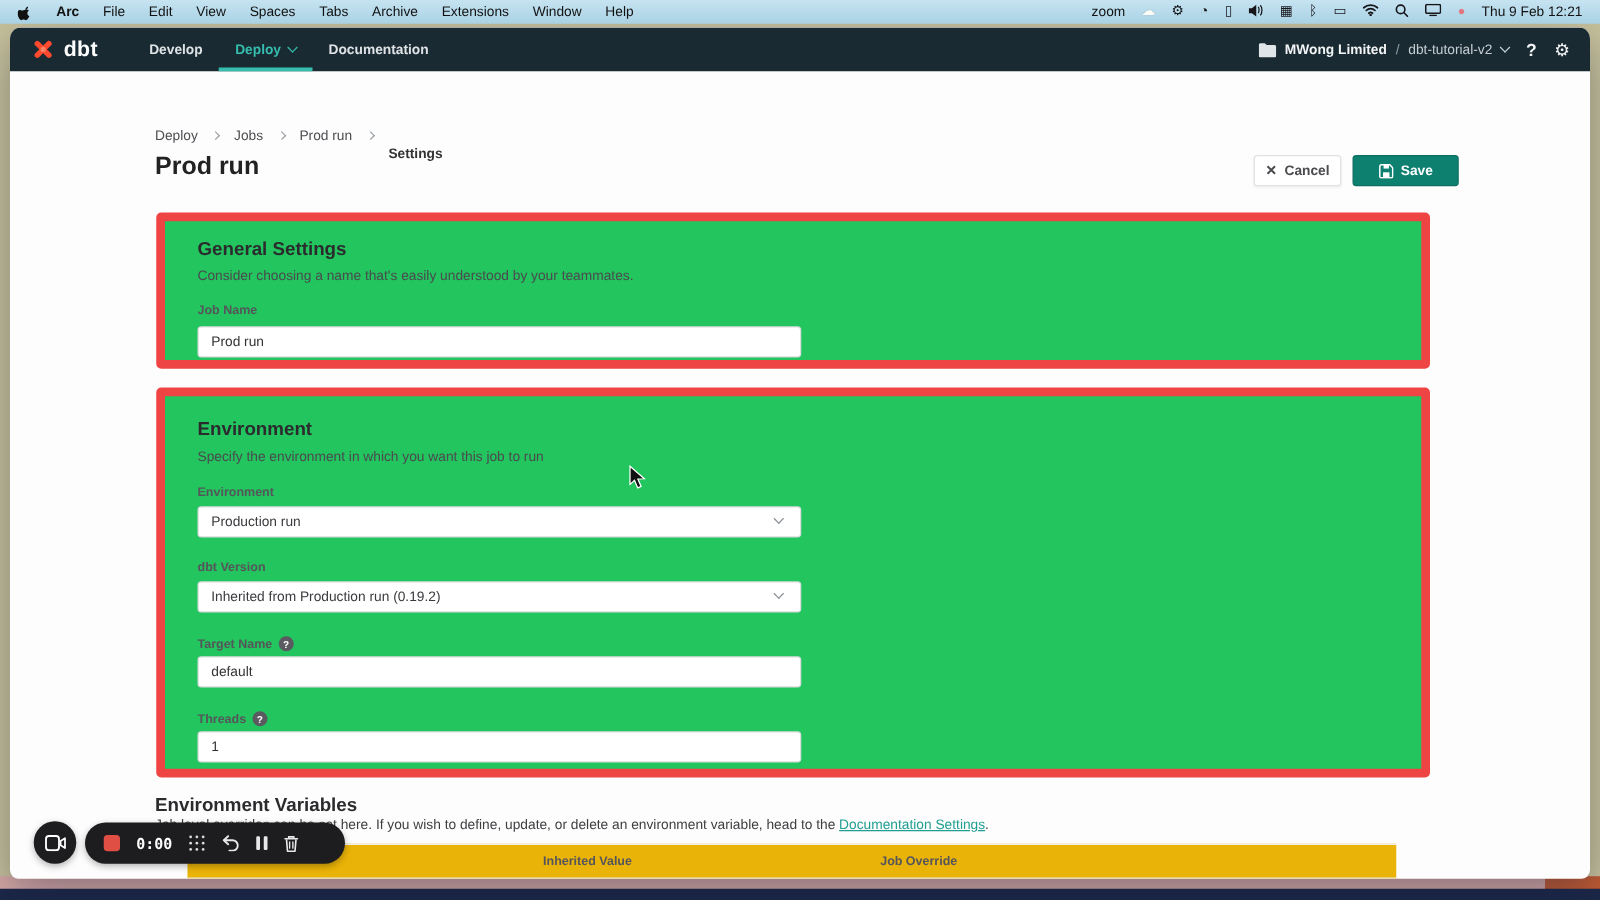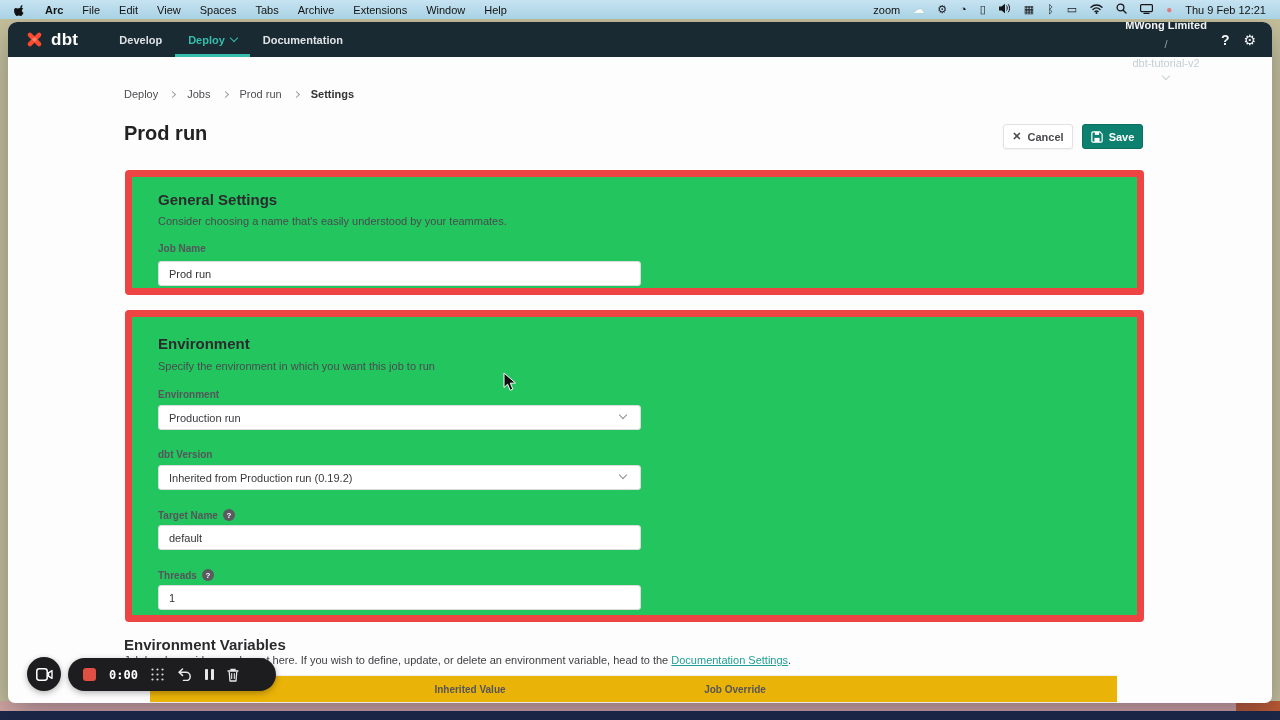--- a/index.html
+++ b/index.html
@@ -35,41 +35,41 @@
     display:flex; align-items:stretch; padding:0 16px; }
   .brand { display:flex; align-items:center; gap:6px; margin-right:28px;text-align:right; }
   .brand-name { color:#fff; font-size:17px; font-weight:bold; letter-spacing:.3px; }
   .nav-items { display:flex; align-items:stretch; }
   .nav-item { display:flex; align-items:center; gap:6px; padding:0 13px; font-size:11px;
     font-weight:bold; color:#dfe3e6; cursor:pointer; }
   .nav-item.active { color:#35bdae; border-bottom:3px solid #35bdae; padding-top:3px; }
   .chev { width:6px; height:6px; border-right:1.5px solid currentColor; border-bottom:1.5px solid currentColor;
     transform:rotate(45deg); display:inline-block; margin-top:-3px; }
   .nav-right { margin-left:auto; display:flex; align-items:center; gap:14px; color:#fff; }
-  .acct-group { display:flex; align-items:center; gap:7px; font-size:11px; cursor:pointer;flex-direction:column; }
+  .acct-group { display:flex; align-items:center; gap:7px; font-size:11px; cursor:pointer; }
   .acct-name { font-weight:bold; color:#f2f4f5; }
   .acct-sep { color:#8fa0a8; }
   .acct-project { color:#c6ced3; }
   .nav-help { font-size:14px; font-weight:bold; color:#f2f4f5; cursor:pointer; }
   .nav-gear { font-size:14px; color:#f2f4f5; cursor:pointer; }
 
   
   #breadcrumb { position:absolute; left:116px; top:66px; display:flex; align-items:center;
     gap:10px; font-size:11px; color:#4d4d52; }
   .bc-item { cursor:pointer; }
-  .bc-item.current { font-weight:bold; color:#333; }
+  .bc-item.current { font-weight:bold; color:#333;margin-top:29px; }
   .bc-sep { width:5px; height:5px; border-right:1.5px solid #9aa0a6; border-bottom:1.5px solid #9aa0a6;
     transform:rotate(-45deg); margin:0 2px; }
   #page-title { position:absolute; left:116px; top:100px; font-size:20px; font-weight:bold; color:#222; }
 
   .btn { position:absolute; top:102px; height:25px; display:flex; align-items:center; justify-content:center;
     gap:6px; font-size:11px; font-weight:bold; border-radius:3px; cursor:pointer; }
   #btn-cancel { left:995px; width:70px; background:#fff; border:1px solid #e2e2e2; color:#4a4a4f;
     box-shadow:0 1px 2px rgba(0,0,0,.05); }
-  #btn-save { left:1074px; width:61px; background:#0d8070; color:#fff; border:1px solid #0b6f61; }
+  #btn-save { left:1074px; width:85px; background:#0d8070; color:#fff; border:1px solid #0b6f61; }
   .x-glyph { font-size:11px; font-weight:bold; }
 
   .card { position:absolute; left:117px; width:1019px; background:#22c55e;
     border:7px solid #ef4444; border-radius:4px; }
   #card-general { top:148px; height:125px; }
   #card-environment { top:288px; height:312px; }
   .sec-heading { position:absolute; left:26px; font-size:15px; font-weight:bold; color:#2b2b2e; }
   .sec-desc { position:absolute; left:26px; font-size:11px; color:#4a4a4f; }
   .fld-label { position:absolute; left:26px; font-size:10px; font-weight:bold; color:#55555a;
     display:flex; align-items:center; gap:5px; }

